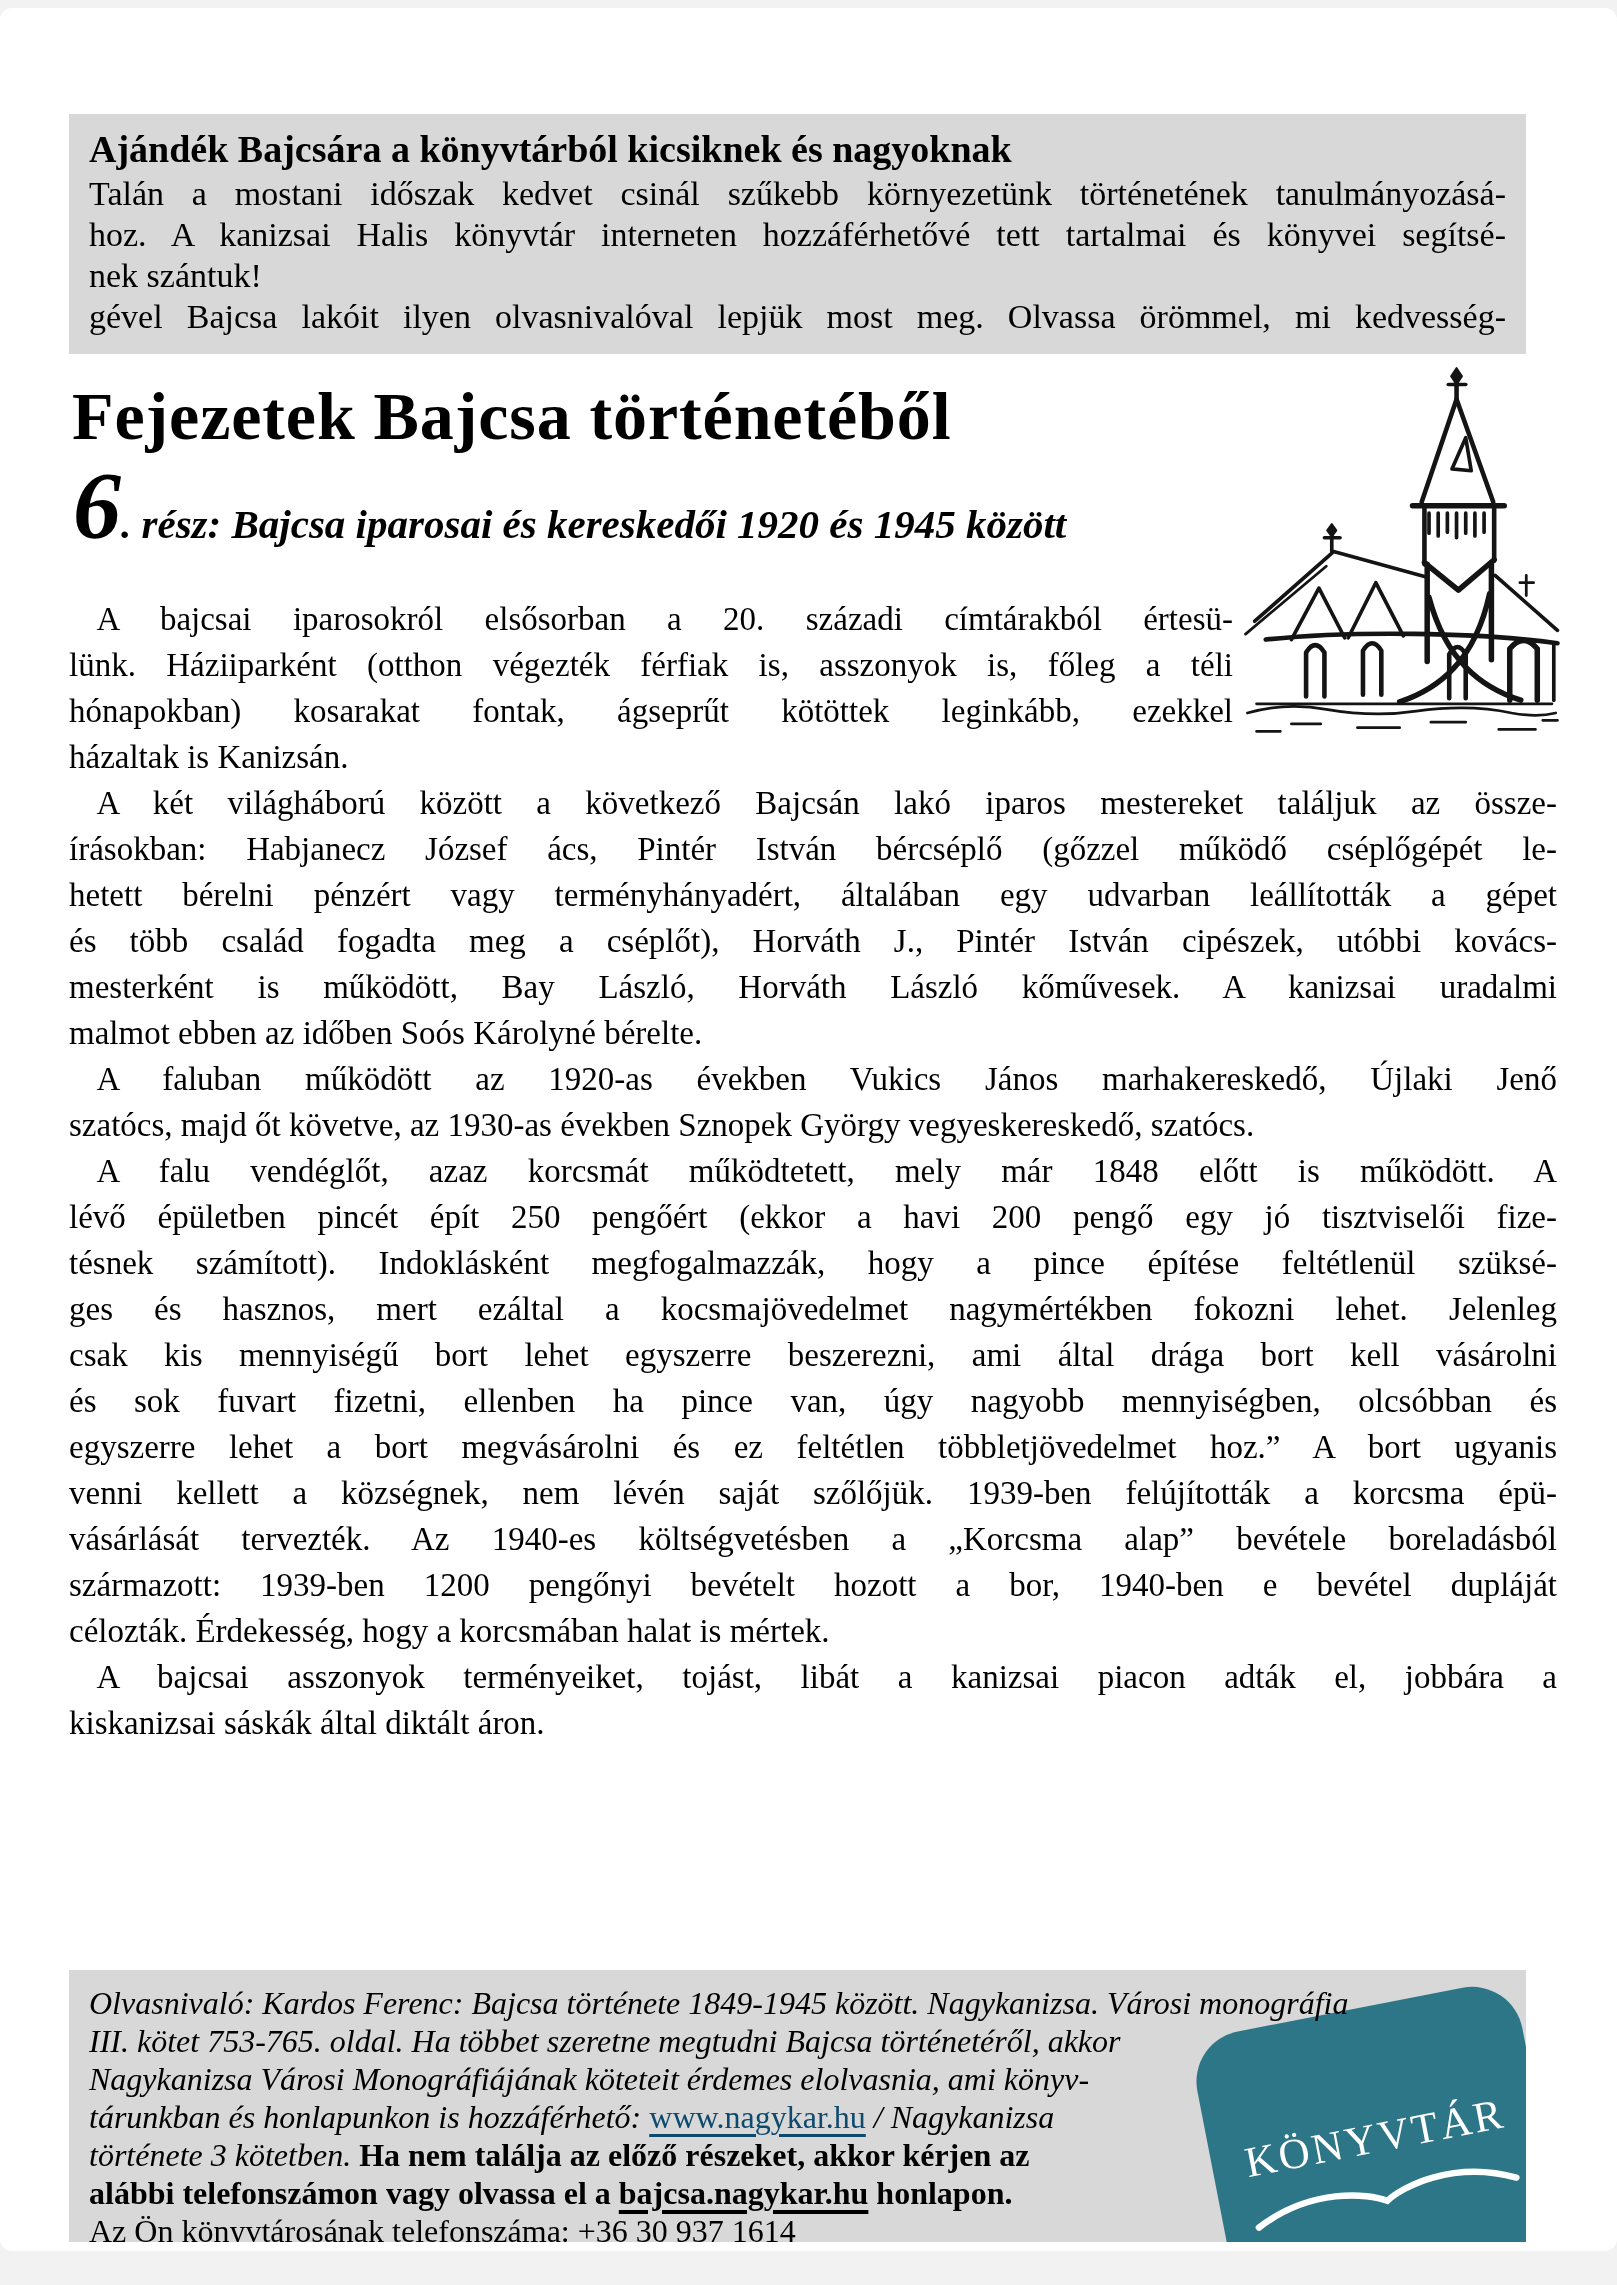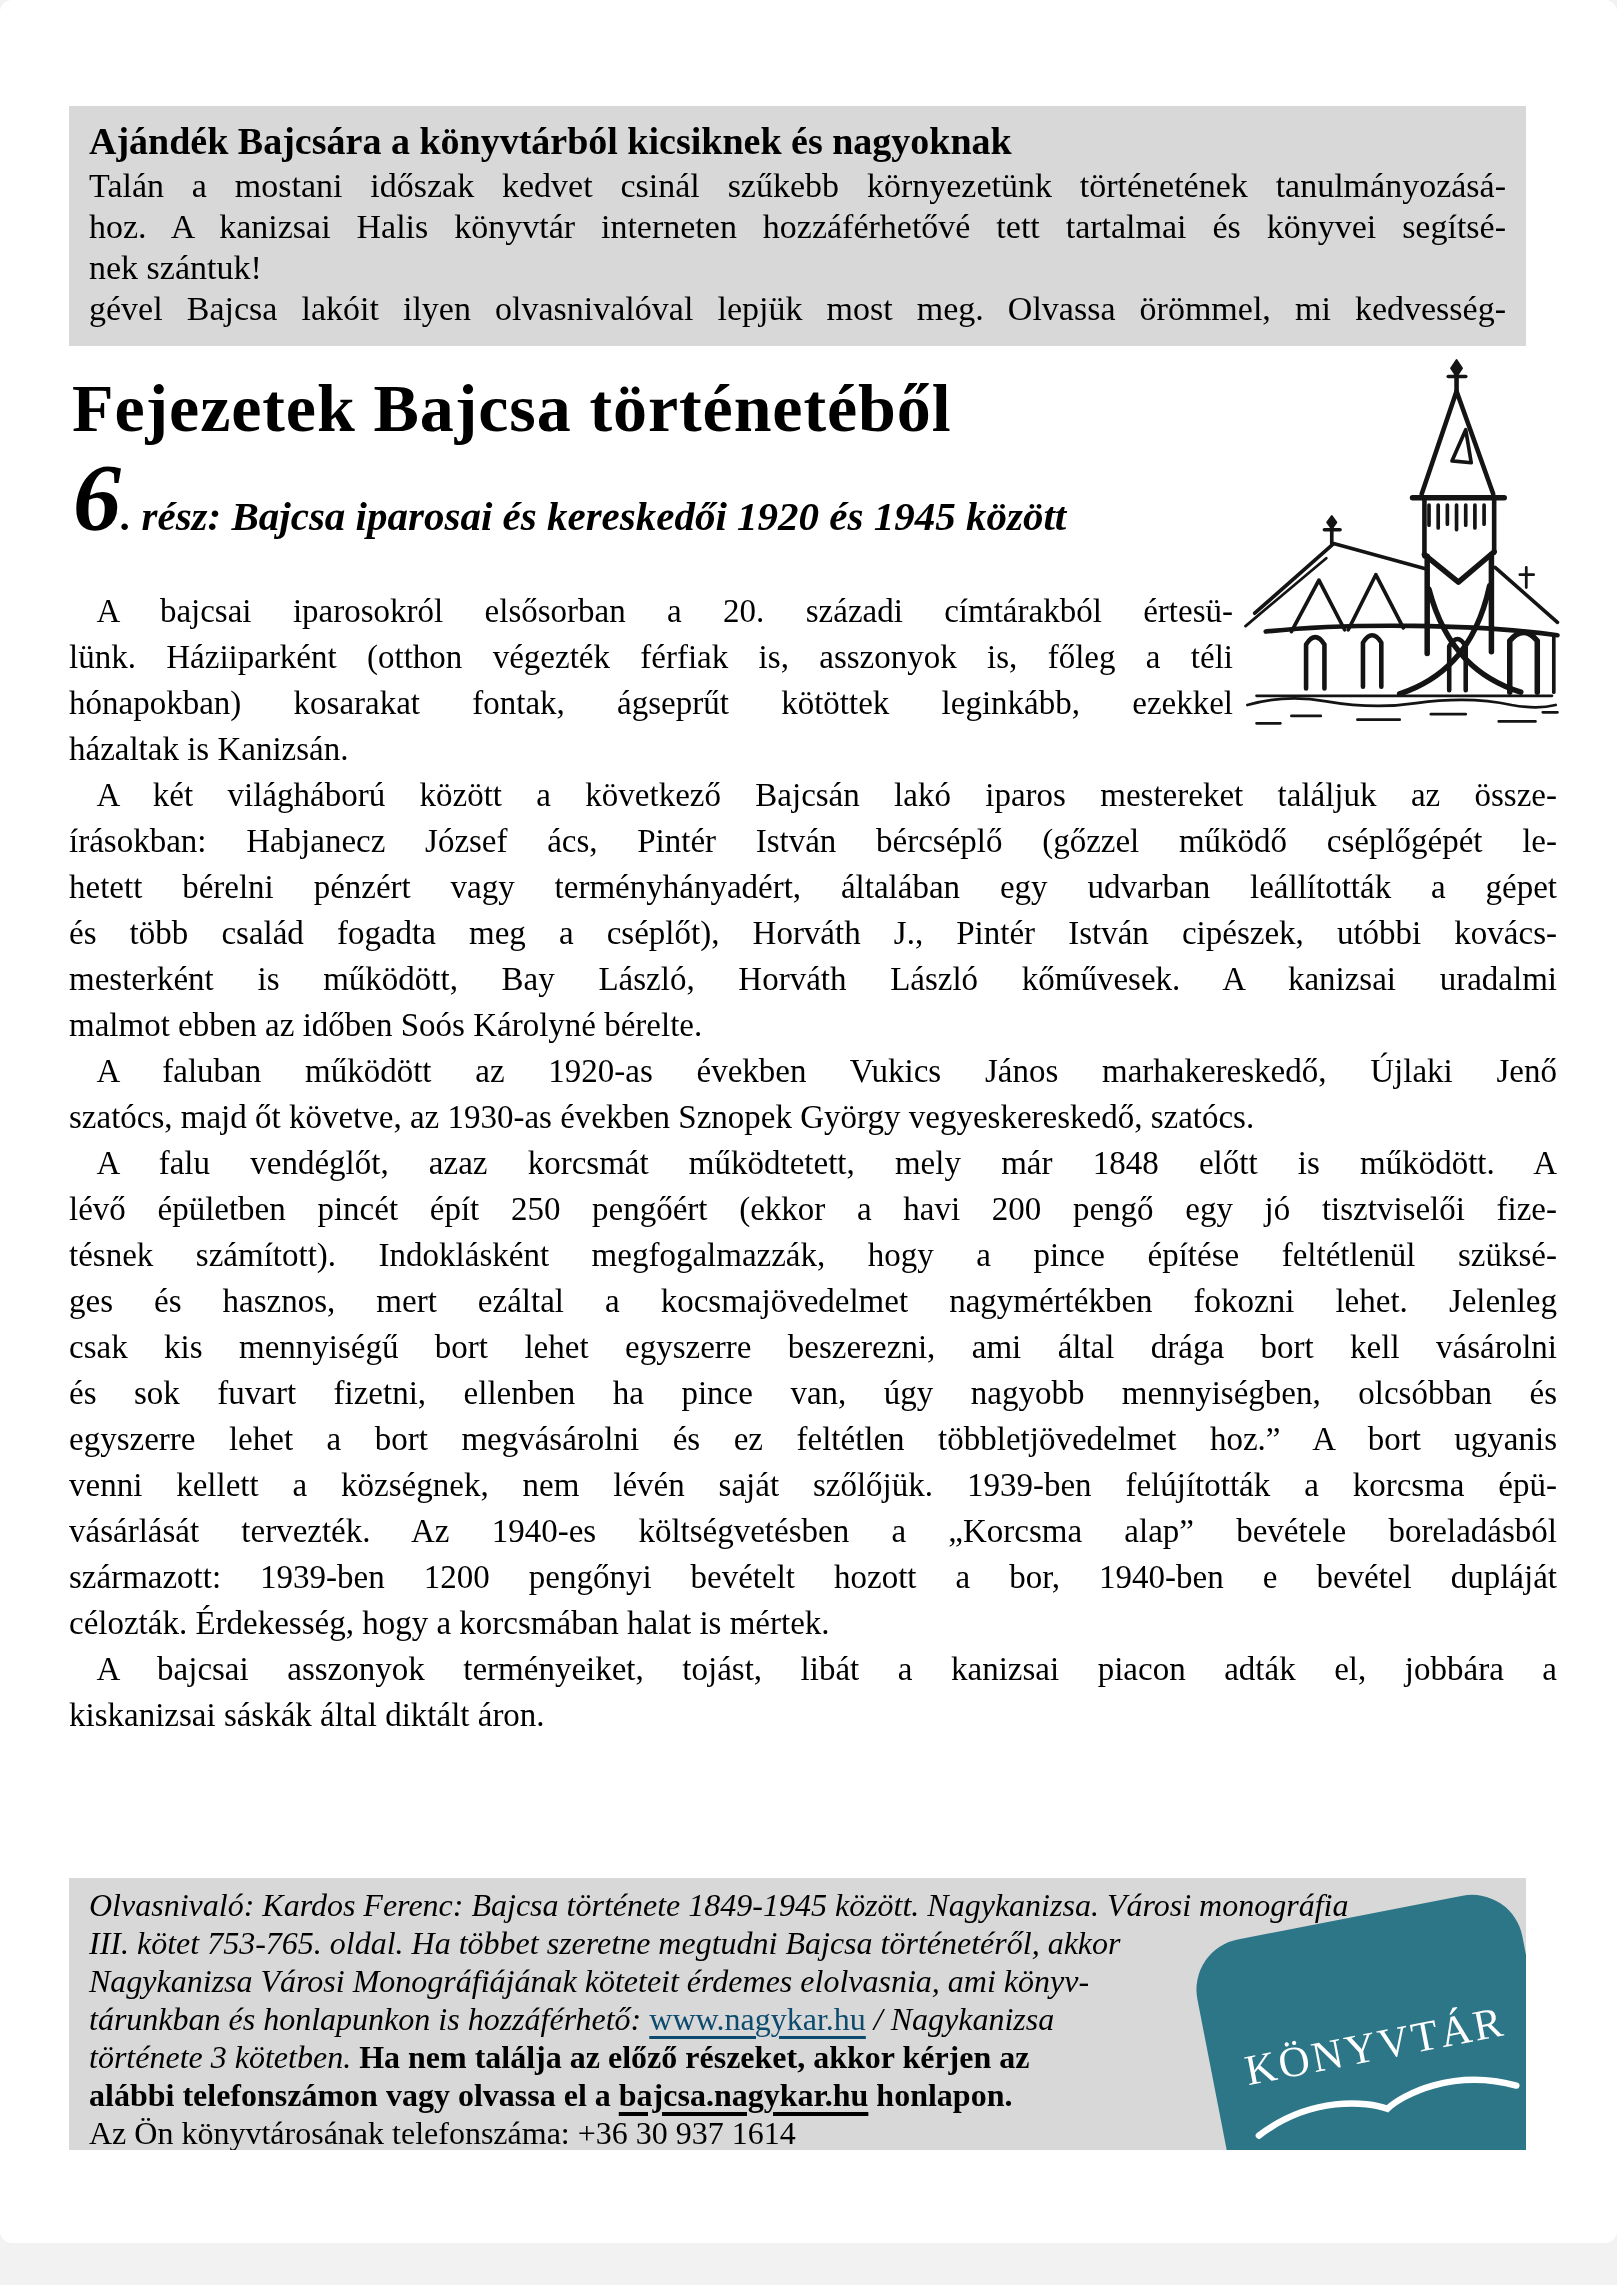--- a/index.html
+++ b/index.html
@@ -1,17 +1,17 @@
 <!DOCTYPE html>
 <html lang="hu" style="font-size:14.7px"><head>
 <meta charset="utf-8">
 <style>
   html,body { margin:0; padding:0; background:#f2f2f2; }
   .page {
-    position:relative; width:1617px; height:2243px; margin:0 auto;
+    position:relative; width:1617px; height:2243px; margin:8px auto;
     background:#ffffff; overflow:hidden; color:#000;
     font-family:"Liberation Serif", serif;
     border-radius:12px;
   }
   .graybox { position:absolute; left:69px; width:1457px; box-sizing:border-box; }
 
   
   #header-box { top:106px; padding:11px 20px 16.5px 20px; }
   .hb-title { font-weight:bold; font-size:38px; line-height:48px; }
   .hline { font-size:34px; line-height:41px; text-align:justify; text-align-last:justify; }
@@ -27,21 +27,21 @@
   #article-body { position:absolute; left:69px; top:588px; width:1488px; }
   .bline { font-size:33px; line-height:46px; text-align:justify; text-align-last:justify; }
   .bline.narrow { width:1164px; }
   .bline.indent { text-indent:27.5px; }
 
   
   #church { position:absolute; left:1240px; top:349px; width:323px; height:378px; }
   #church svg { width:100%; height:100%; }
 
   
-  #footer-box { top:1878px; height:272px; padding:8px 20px; overflow:hidden; }
+  #footer-box { top:1962px; height:272px; padding:14px 20px; overflow:hidden; }
   .fline { position:relative; z-index:2; font-size:32px; line-height:38px; white-space:nowrap; }
   .seg-italic { font-style:italic; }
   .seg-link { color:#0c4a6e; text-decoration:underline; text-decoration-thickness:2.8px; text-underline-offset:5.5px; }
   .seg-bold { font-weight:bold;font-family:Liberation Serif, serif; }
   .seg-boldlink { font-weight:bold; text-decoration:underline; text-decoration-thickness:3.7px; text-underline-offset:6.4px; }
   .seg-regular { }
 
   
   #logo {
     position:absolute; left:1143px; top:37px; width:331px; height:287px;

